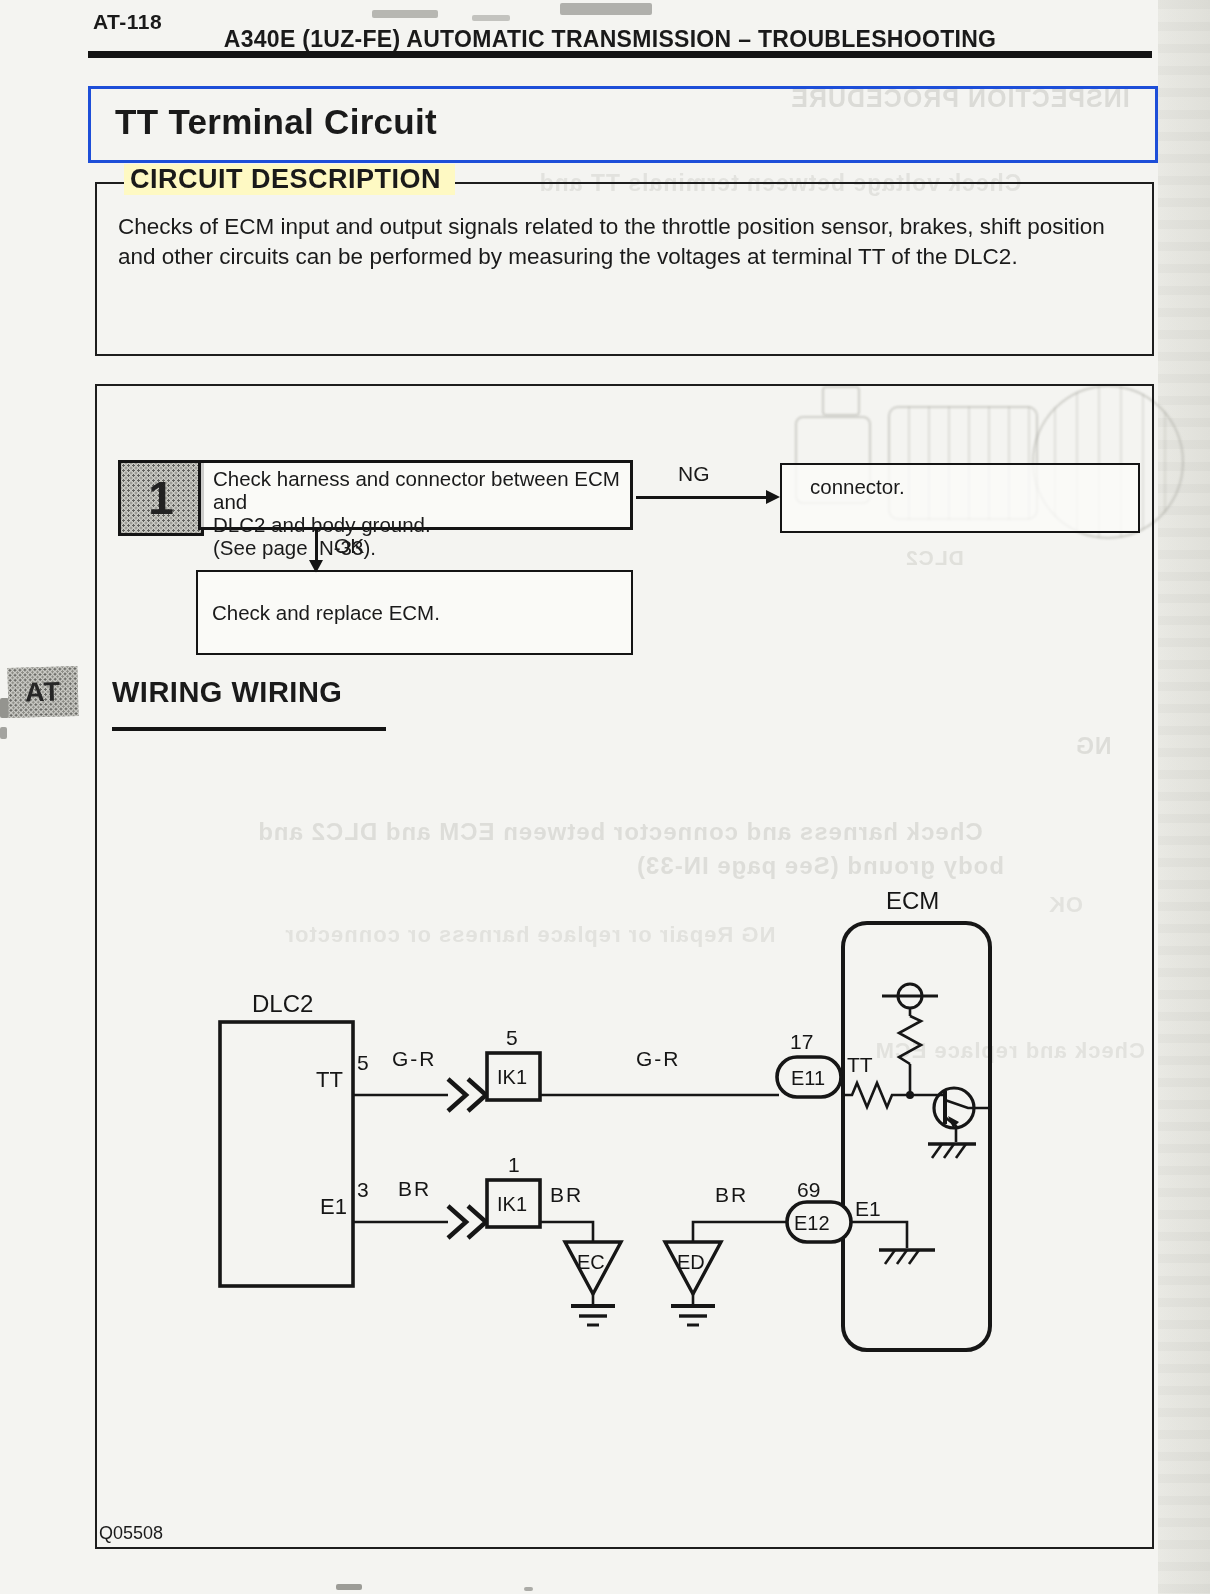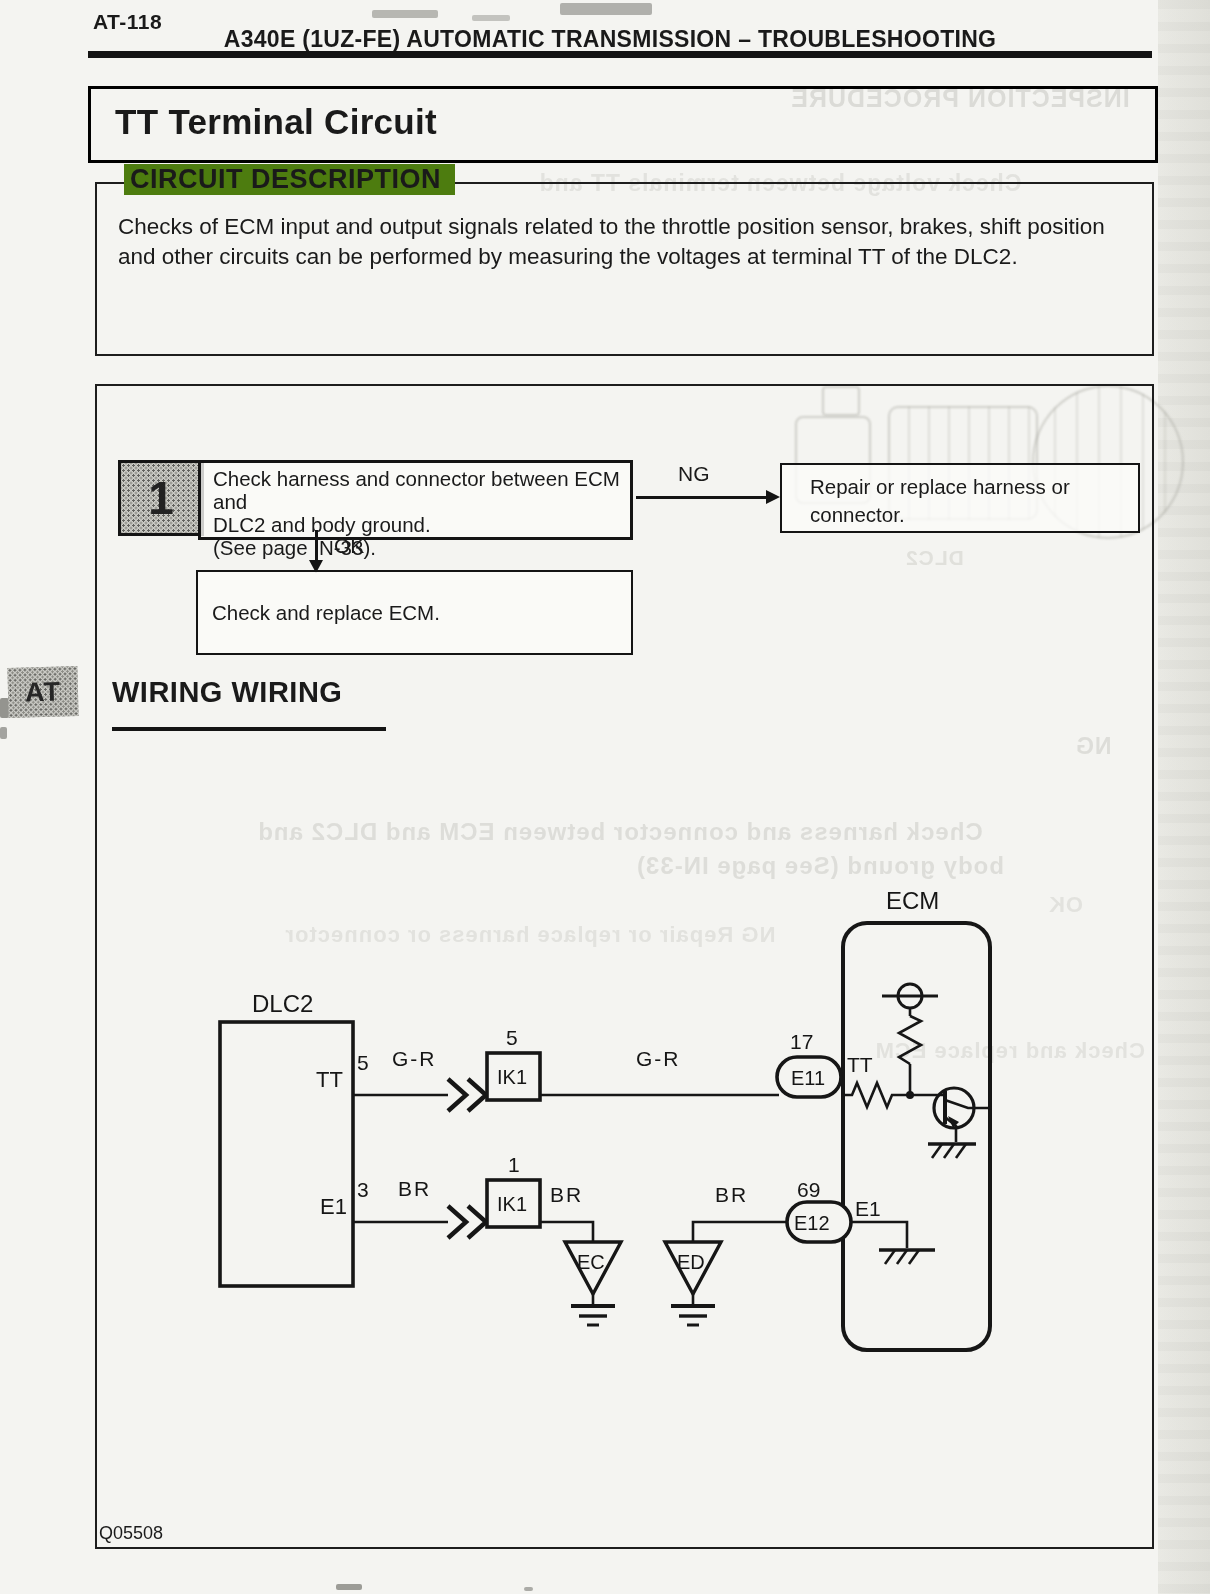--- a/index.html
+++ b/index.html
@@ -13,21 +13,21 @@
   .bold{font-weight:bold;}
   
   .edgeband{
     position:absolute; left:1158px; top:0; width:52px; height:1594px;
     background:
       repeating-linear-gradient(180deg, rgba(160,160,152,.12) 0 9px, rgba(200,200,192,.10) 9px 22px),
       linear-gradient(90deg,#edede8,#e2e2dc);
   }
   
   .legend{
-    position:absolute; background:#4d7c0f; font-weight:bold;
+    position:absolute; background:#fef9c3; font-weight:bold;
     padding:0 14px 0 6px; letter-spacing:.5px; white-space:nowrap;
   }
   .rule{position:absolute; background:#141414;}
   .boxed{position:absolute; border:2.5px solid #1d1d1d; background:rgba(252,252,250,.65);}
   .fcbox{position:absolute; border:3px solid #141414; background:rgba(251,251,249,.8); font-size:20.5px; line-height:23px;}
   .halftone{
     background-color:#cbcbc6;
     background-image:
       radial-gradient(#61615d 1.1px, transparent 1.35px),
       radial-gradient(#8d8d87 1px, transparent 1.25px);
@@ -74,46 +74,45 @@
        background:repeating-linear-gradient(90deg, transparent 0 20px, rgba(172,172,164,.28) 20px 22px);"></div>
   <div class="gshape" style="left:888px;top:406px;width:146px;height:110px;border-radius:10px;
        background:repeating-linear-gradient(90deg, transparent 0 18px, rgba(172,172,164,.3) 18px 20px);"></div>
   <div class="gshape" style="left:795px;top:416px;width:72px;height:84px;border-radius:8px;"></div>
   <div class="gshape" style="left:822px;top:386px;width:34px;height:26px;border-radius:4px;"></div>
 
   <div class="abs bold" style="left:93px;top:10px;font-size:21px;letter-spacing:.5px;">AT-118</div>
   <div class="abs bold" style="left:160px;top:26px;width:900px;text-align:center;font-size:23px;letter-spacing:.3px;">A340E (1UZ-FE) AUTOMATIC TRANSMISSION – TROUBLESHOOTING</div>
   <div class="rule" style="left:88px;top:51px;width:1064px;height:7px;"></div>
 
-  <div class="abs" style="left:88px;top:86px;width:1064px;height:71px;border:3px solid #000000;">
+  <div class="abs" style="left:88px;top:86px;width:1064px;height:71px;border:3px solid #1d4ed8;">
     <div class="bold" style="padding:13px 0 0 24px;font-size:35px;letter-spacing:.3px;">TT Terminal Circuit</div>
   </div>
 
   <div class="boxed" style="left:95px;top:182px;width:1055px;height:170px;background:transparent;"></div>
   <div class="legend" style="left:124px;top:164px;font-size:27px;">CIRCUIT DESCRIPTION</div>
   <div class="abs" style="left:118px;top:212px;width:1016px;font-size:22.5px;line-height:30px;">
     <div>Checks of ECM input and output signals related to the throttle position sensor, brakes, shift position</div>
     <div>and other circuits can be performed by measuring the voltages at terminal TT of the DLC2.</div>
   </div>
 
   <div class="boxed" style="left:95px;top:384px;width:1055px;height:1161px;background:transparent;"></div>
 
   <div class="fcbox halftone" style="left:118px;top:460px;width:80px;height:70px;display:flex;align-items:center;justify-content:center;">
     <span class="bold" style="font-size:46px;color:#222;">1</span>
   </div>
-  <div class="fcbox" style="left:198px;top:460px;width:435px;height:80px;padding:4px 0 0 12px;box-sizing:border-box;">
+  <div class="fcbox" style="left:198px;top:460px;width:435px;height:70px;padding:4px 0 0 12px;box-sizing:border-box;">
     <div>Check harness and connector between ECM and</div>
     <div>DLC2 and body ground.</div>
     <div>(See page IN-33).</div>
   </div>
   <div class="abs" style="left:678px;top:462px;font-size:21px;">NG</div>
   <div class="arrow-line" style="left:636px;top:496px;width:130px;height:2.5px;"></div>
   <div class="arrow-right" style="left:766px;top:490px;"></div>
   <div class="fcbox" style="left:780px;top:463px;width:360px;height:70px;padding:8px 0 0 28px;box-sizing:border-box;line-height:28px;border-width:2.5px;">
-    <div>Repair or replace harness or</div>
     <div>connector.</div>
   </div>
   <div class="arrow-line" style="left:315px;top:530px;width:2.5px;height:32px;"></div>
   <div class="arrow-down" style="left:309px;top:560px;"></div>
   <div class="abs" style="left:334px;top:534px;font-size:21px;">OK</div>
   <div class="fcbox" style="left:196px;top:570px;width:437px;height:85px;display:flex;align-items:center;padding-left:14px;box-sizing:border-box;border-width:2.5px;">
     <span>Check and replace ECM.</span>
   </div>
 
   <div class="abs halftone" style="left:8px;top:667px;width:70px;height:50px;display:flex;align-items:center;justify-content:center;transform:rotate(-1.5deg);">

